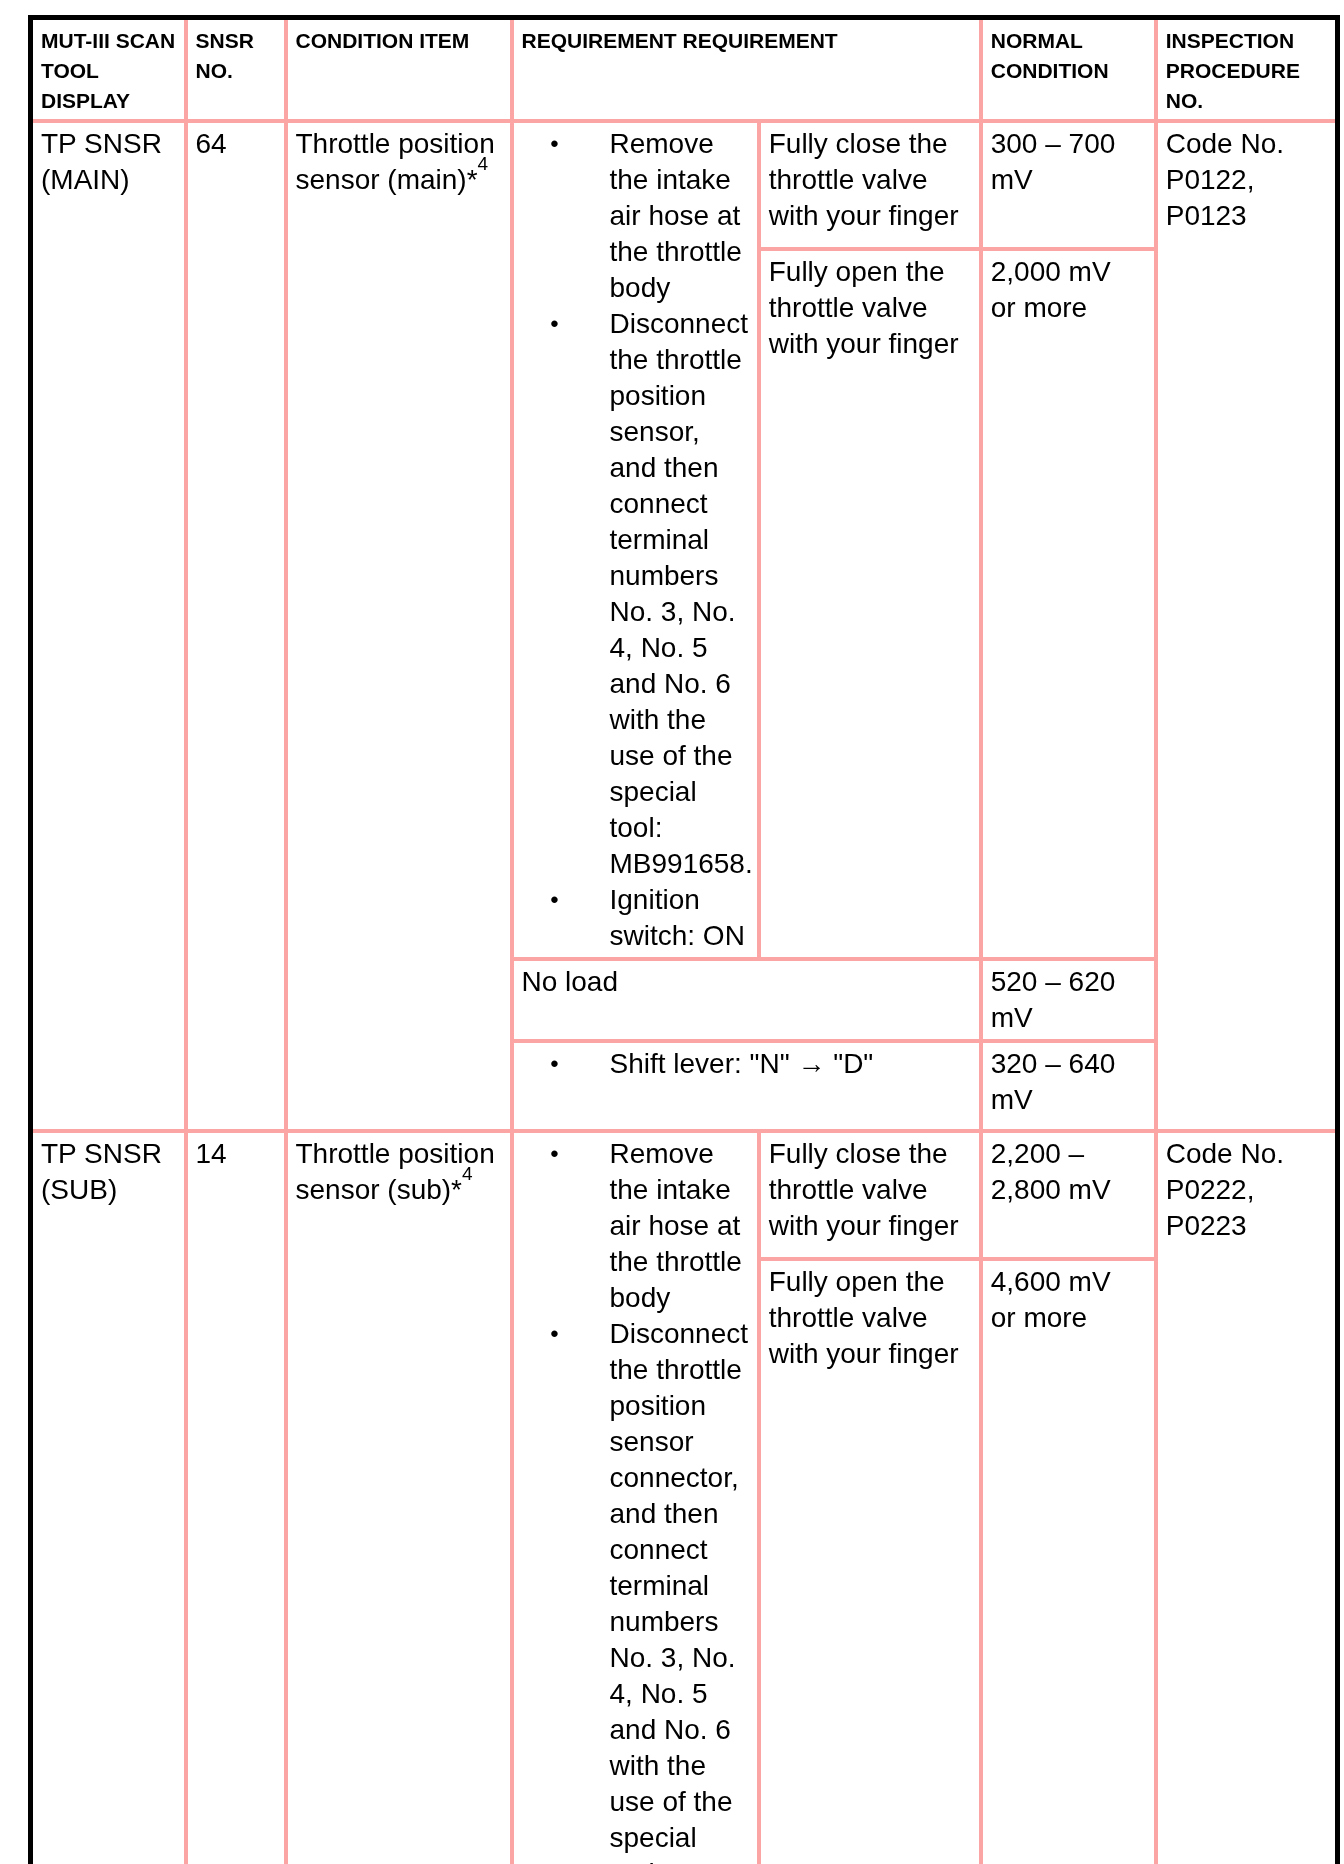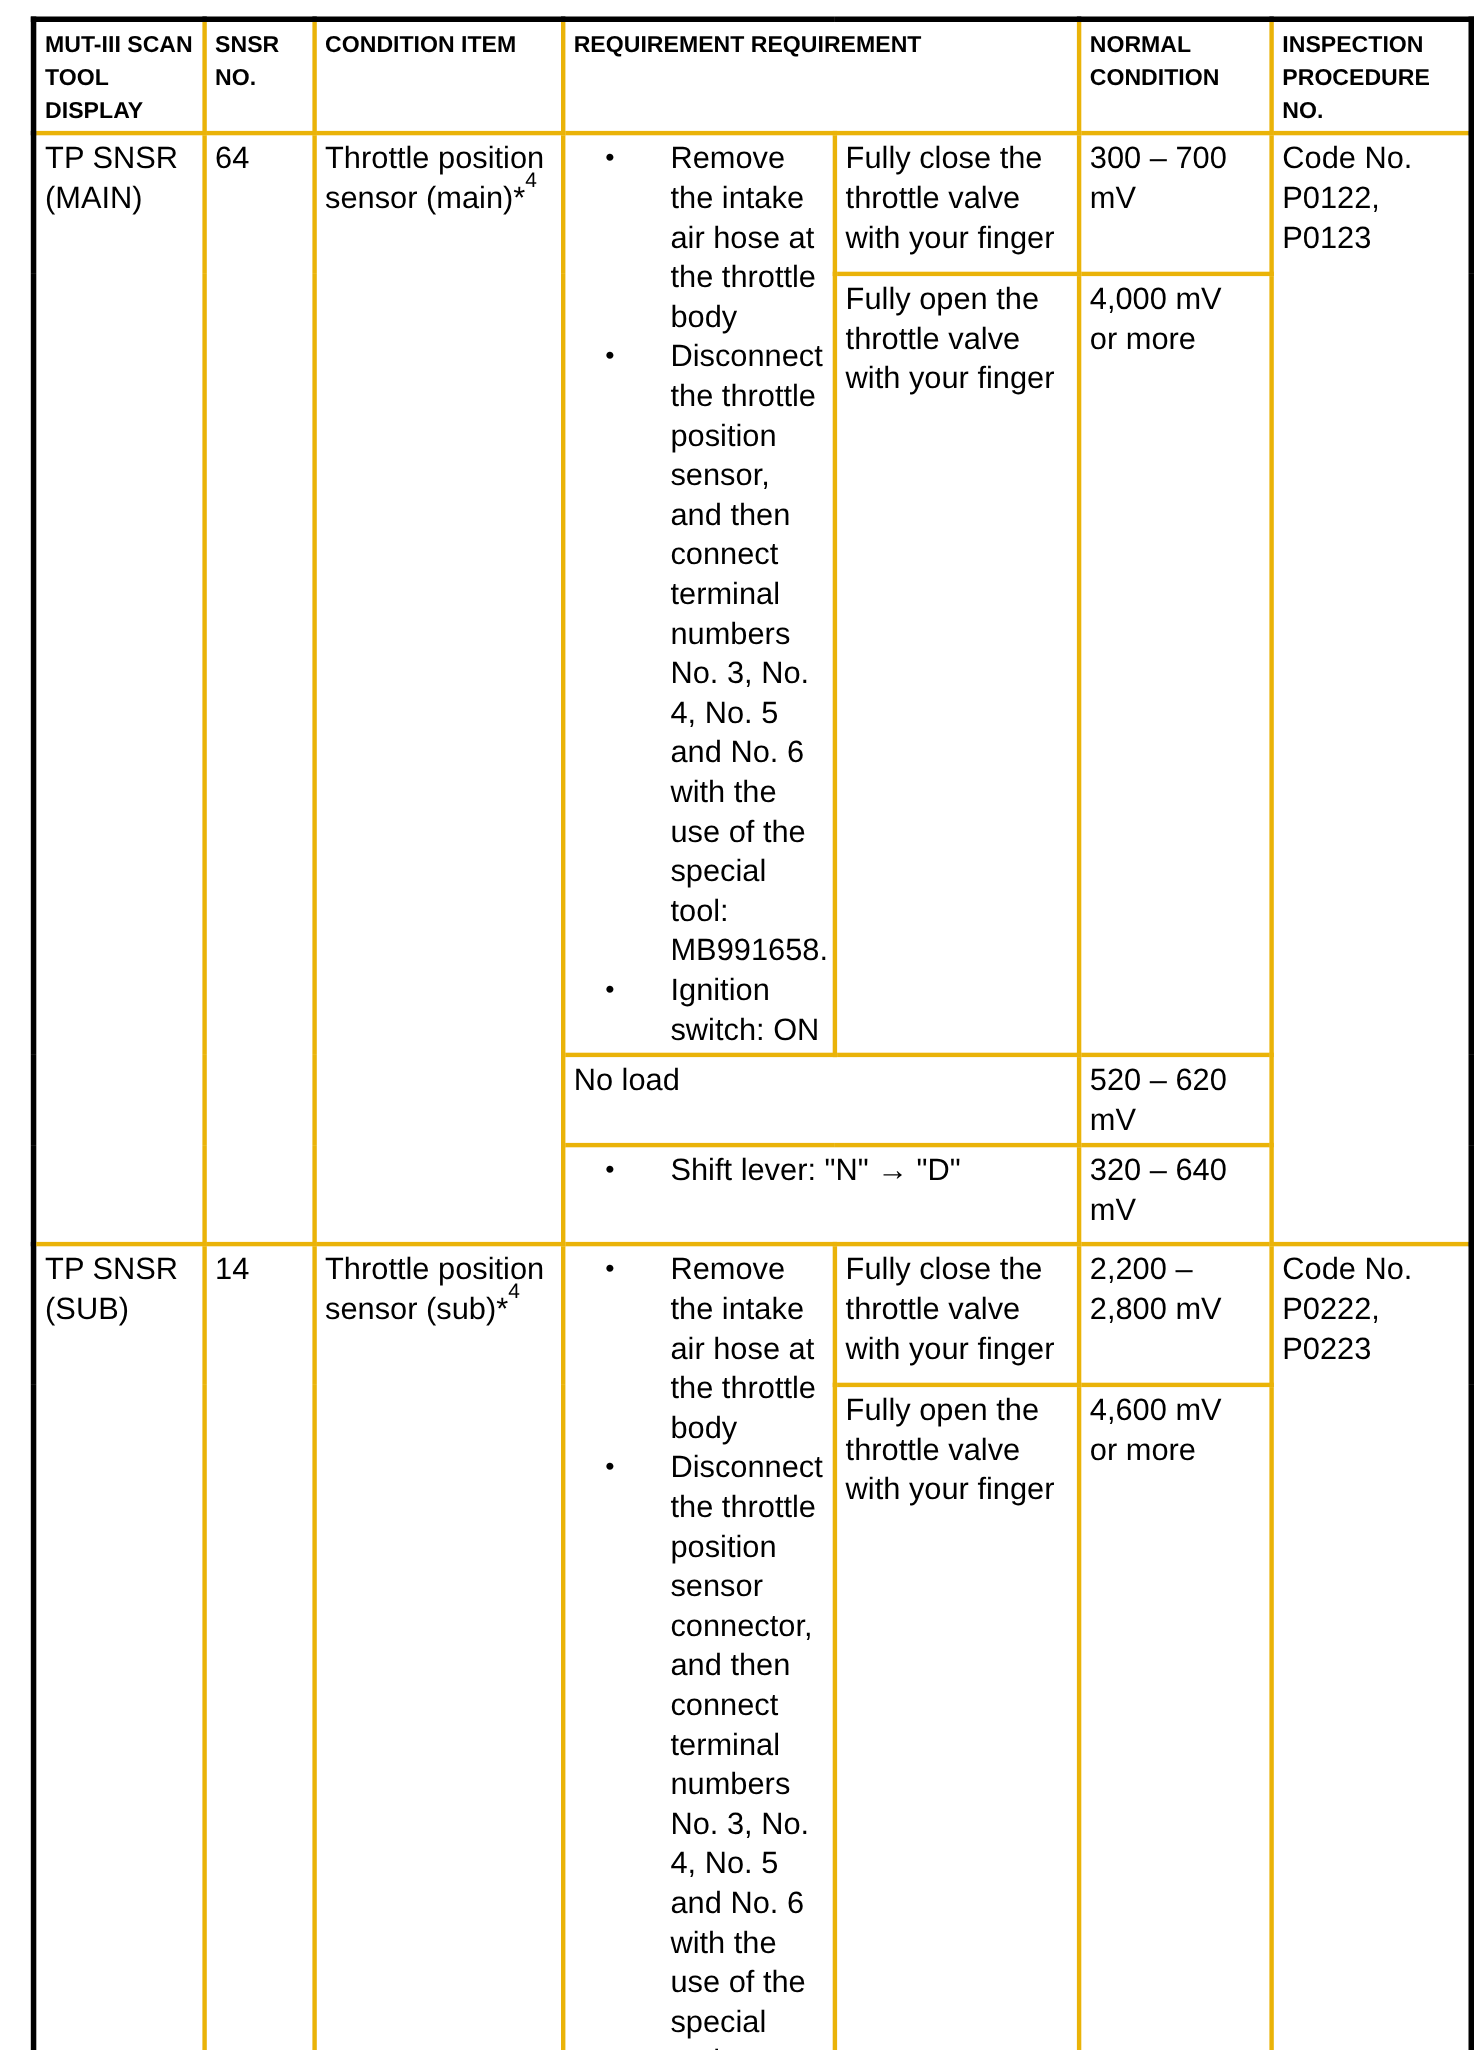--- a/index.html
+++ b/index.html
@@ -20,21 +20,21 @@
   }
   col.c1 { width: 155px; }
   col.c2 { width: 100px; }
   col.c3 { width: 226px; }
   col.c4a { width: 228px; }
   col.c4b { width: 222px; }
   col.c5 { width: 175px; }
   col.c6 { width: 182px; }
 
   th, td {
-    border: 4px solid #eab308;
+    border: 4px solid #fca5a5;
     vertical-align: top;
     text-align: left;
     padding: 3px 6px 3px 8px;
     font-size: 28px;
     line-height: 36px;
     font-weight: normal;
     overflow: hidden;
     word-wrap: normal;
   }
   th {
@@ -123,21 +123,21 @@
           <span class="bullet">•</span>
           <span class="step-text">Ignition switch: ON</span>
         </div>
       </td>
       <td>Fully close the throttle valve with your finger</td>
       <td class="normal">300 – 700 mV</td>
       <td rowspan="4">Code No. P0122, P0123</td>
     </tr>
     <tr class="tr-1b">
       <td>Fully open the throttle valve with your finger</td>
-      <td class="normal">4,000 mV or more</td>
+      <td class="normal">2,000 mV or more</td>
     </tr>
     <tr class="tr-1c">
       <td colspan="2" class="req-merged">No load</td>
       <td class="normal">520 – 620 mV</td>
     </tr>
     <tr class="tr-1d">
       <td colspan="2" class="req-merged with-bullet">
         <div class="step">
           <span class="bullet">•</span>
           <span class="step-text">Shift lever: "N" → "D"</span>

